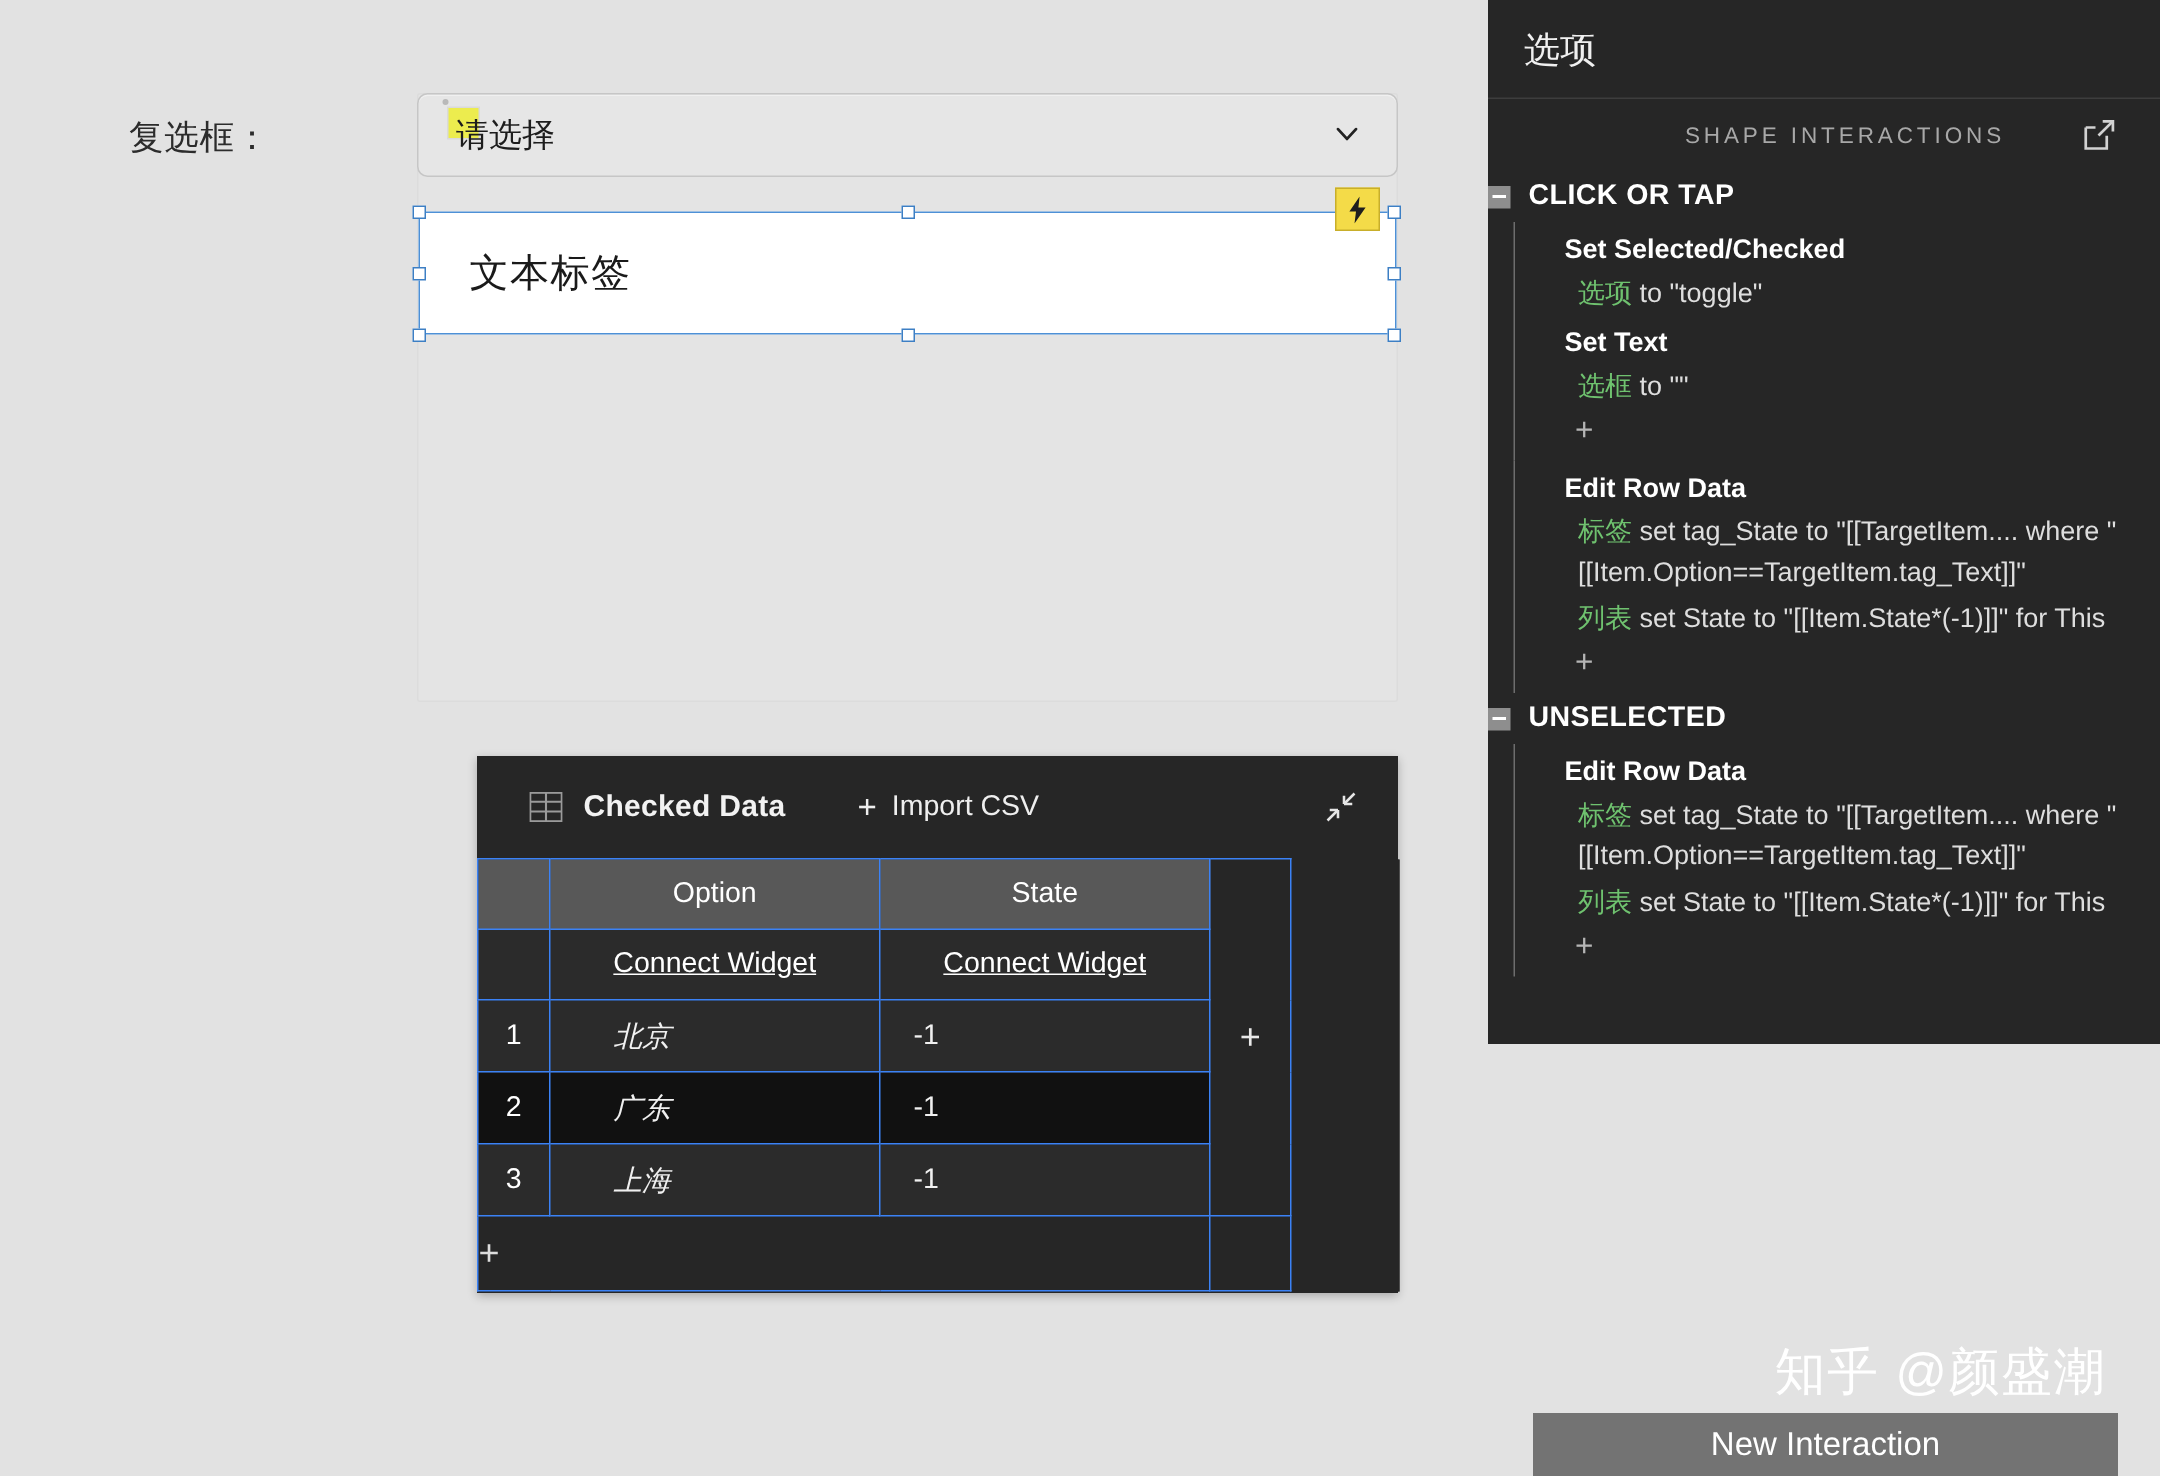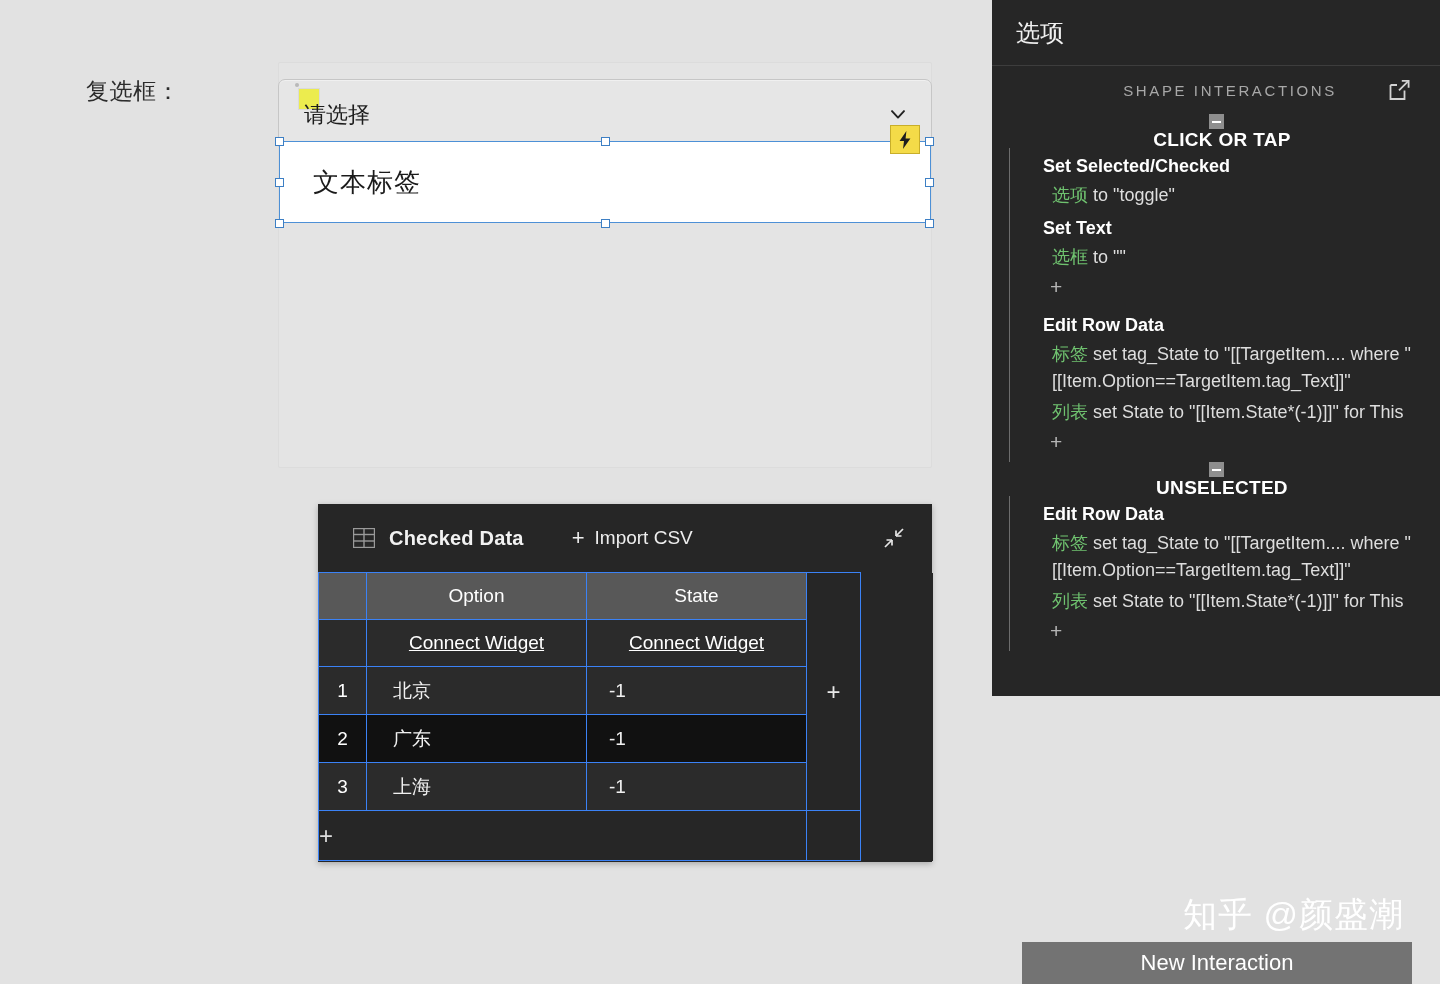--- a/index.html
+++ b/index.html
@@ -34,22 +34,22 @@
     left: 278px; top: 62px;
     width: 654px; height: 406px;
     background: #e4e4e4;
     border: 1px solid #dcdcdc;
     border-radius: 2px;
   }
 
   
   .select-box {
     position: absolute;
-    left: 278px; top: 79px;
-    width: 654px; height: 72px;
+    left: 278px; top: 62px;
+    width: 654px; height: 56px;
     background: #e6e6e6;
     border: 1px solid #c6c6c6;
     border-radius: 7px;
     box-shadow: inset 0 1px 0 #f0f0f0;
   }
   .select-value {
     position: absolute;
     left: 25px; top: 50%;
     transform: translateY(-50%);
     font-size: 22px;
@@ -191,21 +191,21 @@
     vertical-align: middle;
     color: #e8e8e8;
     font-size: 24px;
   }
   .row-cell {
     background: #2b2b2b;
     height: 48px;
     font-size: 19px; color: #f0f0f0;
   }
   .row-cell.num { text-align: center; color: #ffffff; font-size: 19px; }
-  .row-cell.opt { padding-left: 26px; }
+  .row-cell.opt { padding-left: 42px; font-style: italic; }
   .row-cell.val { padding-left: 22px; }
   .row-sel .row-cell { background: #111111; }
   .addrow-cell {
     background: #262626;
     height: 50px;
     padding-left: 18px;
     font-size: 24px;
     color: #dddddd;
   }
   .blank-cell { background: #262626; }
@@ -249,21 +249,20 @@
     transform: translateY(-50%);
     width: 25px; height: 25px;
   }
 
   .tree { padding: 0 0 0 0; }
 
   .ev-row {
     position: relative;
     display: flex; align-items: center;
     height: 34px;
-    flex-direction: column;
   }
   .minus-box {
     width: 15px; height: 15px;
     background: #8e8e8e;
     display: flex; align-items: center; justify-content: center;
     flex: none;
   }
   .minus-box i {
     display: block; width: 9px; height: 2px; background: #ffffff;
   }

